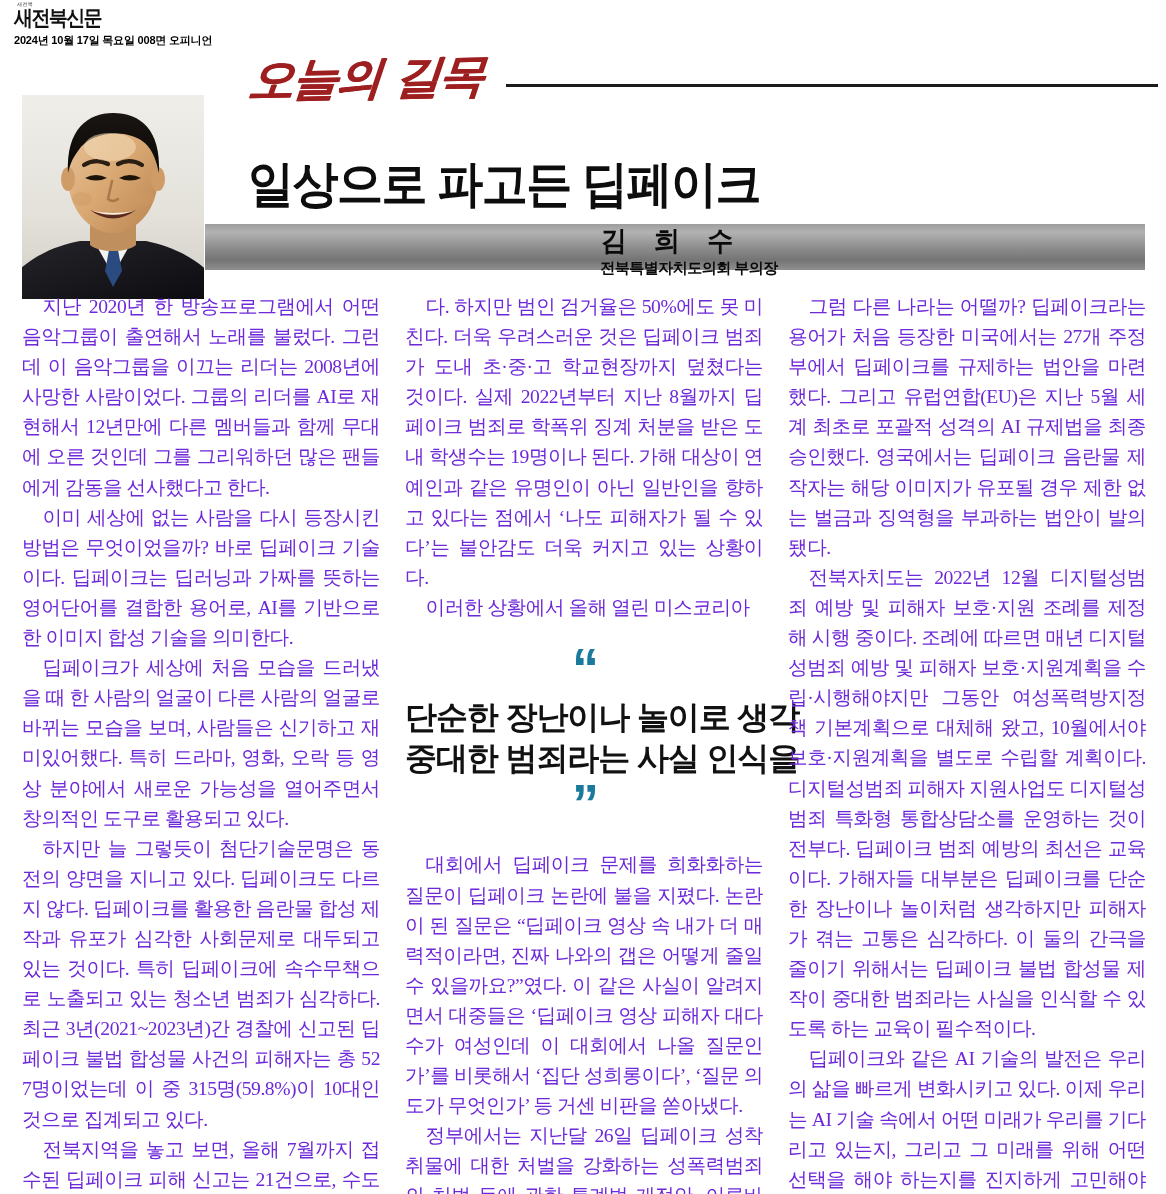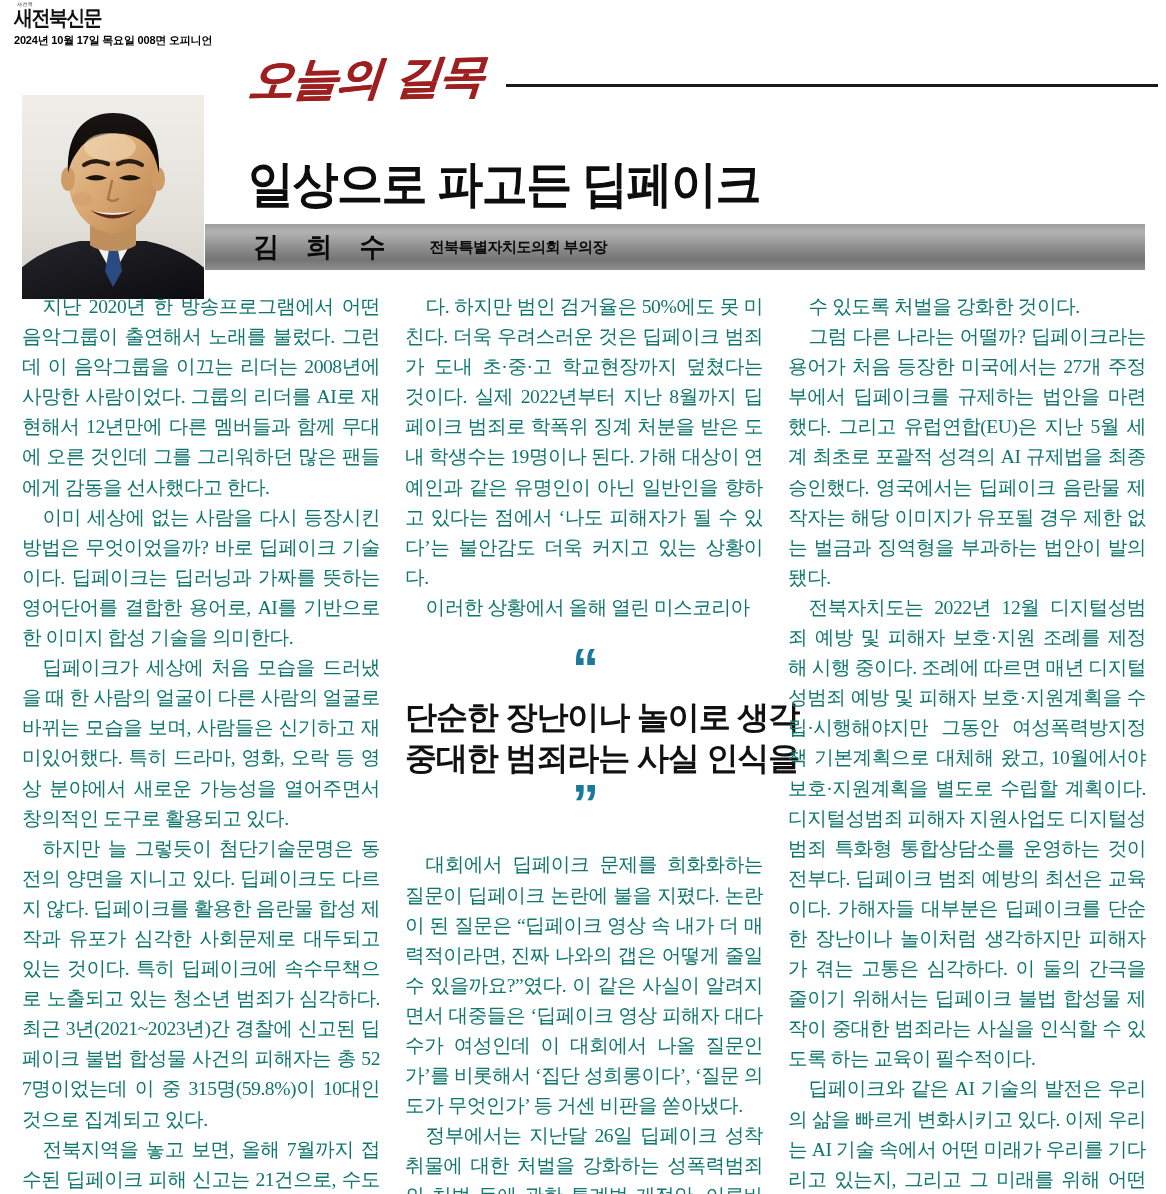--- a/index.html
+++ b/index.html
@@ -131,21 +131,22 @@
   .byline-bar {
     position: absolute;
     left: 205px;
     top: 188px;
     width: 940px;
     height: 46px;
     background: linear-gradient(180deg,
       #9d9d9d 0%, #b2b2b2 18%, #8d8d8d 52%, #747474 78%, #8f8f8f 100%);
     display: flex;
     align-items: center;
-    padding-left: 48px;
+    padding-left: 28px;
+    flex-direction: column;
   }
   .byline-name {
     font-family: "Liberation Sans", "DejaVu Sans", sans-serif;
     font-size: 26px;
     font-weight: bold;
     letter-spacing: 10px;
     color: #0a0a0a;
     margin-right: 34px;
     transform: scaleY(1.05);
   }
@@ -176,21 +177,21 @@
 
   .col p {
     margin: 0;
     font-family: "Liberation Serif", "DejaVu Serif", serif;
     font-size: 19.6px;
     line-height: 30.1px;
     text-align: justify;
     text-justify: inter-character;
     letter-spacing: -0.45px;
     text-indent: 1.05em;
-    color: #0f766e;
+    color: #6d28d9;
     word-break: break-all;
   }
   .col p + p { margin-top: 0; }
 
   
   .pullquote {
     margin: 14px 0 12px 0;
     text-align: center;
   }
   .pq-mark {
@@ -316,19 +317,18 @@
       <div class="pq-line">단순한 장난이나 놀이로 생각</div>
       <div class="pq-line">중대한 범죄라는 사실 인식을</div>
       <span class="pq-mark pq-close">”</span>
     </div>
 
     <p>대회에서 딥페이크 문제를 희화화하는 질문이 딥페이크 논란에 불을 지폈다. 논란이 된 질문은 “딥페이크 영상 속 내가 더 매력적이라면, 진짜 나와의 갭은 어떻게 줄일 수 있을까요?”였다. 이 같은 사실이 알려지면서 대중들은 ‘딥페이크 영상 피해자 대다수가 여성인데 이 대회에서 나올 질문인가’를 비롯해서 ‘집단 성희롱이다’, ‘질문 의도가 무엇인가’ 등 거센 비판을 쏟아냈다.</p>
     <p>정부에서는 지난달 26일 딥페이크 성착취물에 대한 처벌을 강화하는 성폭력범죄의 처벌 등에 관한 특례법 개정안, 이른바 딥페이크 소지 처벌법을 통과시켰다. 딥페이크를 활용한 불법 합성 성착취물을 소지하거나 시청할 경우 최대 징역 3년에 처할</p>
   </div>
 
   <div class="col">
-    <p>수 있도록 처벌을 강화한 것이다.</p>
     <p>그럼 다른 나라는 어떨까? 딥페이크라는 용어가 처음 등장한 미국에서는 27개 주정부에서 딥페이크를 규제하는 법안을 마련했다. 그리고 유럽연합(EU)은 지난 5월 세계 최초로 포괄적 성격의 AI 규제법을 최종 승인했다. 영국에서는 딥페이크 음란물 제작자는 해당 이미지가 유포될 경우 제한 없는 벌금과 징역형을 부과하는 법안이 발의됐다.</p>
     <p>전북자치도는 2022년 12월 디지털성범죄 예방 및 피해자 보호·지원 조례를 제정해 시행 중이다. 조례에 따르면 매년 디지털성범죄 예방 및 피해자 보호·지원계획을 수립·시행해야지만 그동안 여성폭력방지정책 기본계획으로 대체해 왔고, 10월에서야 보호·지원계획을 별도로 수립할 계획이다. 디지털성범죄 피해자 지원사업도 디지털성범죄 특화형 통합상담소를 운영하는 것이 전부다. 딥페이크 범죄 예방의 최선은 교육이다. 가해자들 대부분은 딥페이크를 단순한 장난이나 놀이처럼 생각하지만 피해자가 겪는 고통은 심각하다. 이 둘의 간극을 줄이기 위해서는 딥페이크 불법 합성물 제작이 중대한 범죄라는 사실을 인식할 수 있도록 하는 교육이 필수적이다.</p>
     <p>딥페이크와 같은 AI 기술의 발전은 우리의 삶을 빠르게 변화시키고 있다. 이제 우리는 AI 기술 속에서 어떤 미래가 우리를 기다리고 있는지, 그리고 그 미래를 위해 어떤 선택을 해야 하는지를 진지하게 고민해야 할 시점에 와 있다.</p>
   </div>
 
 </div>
 
 </body></html>

